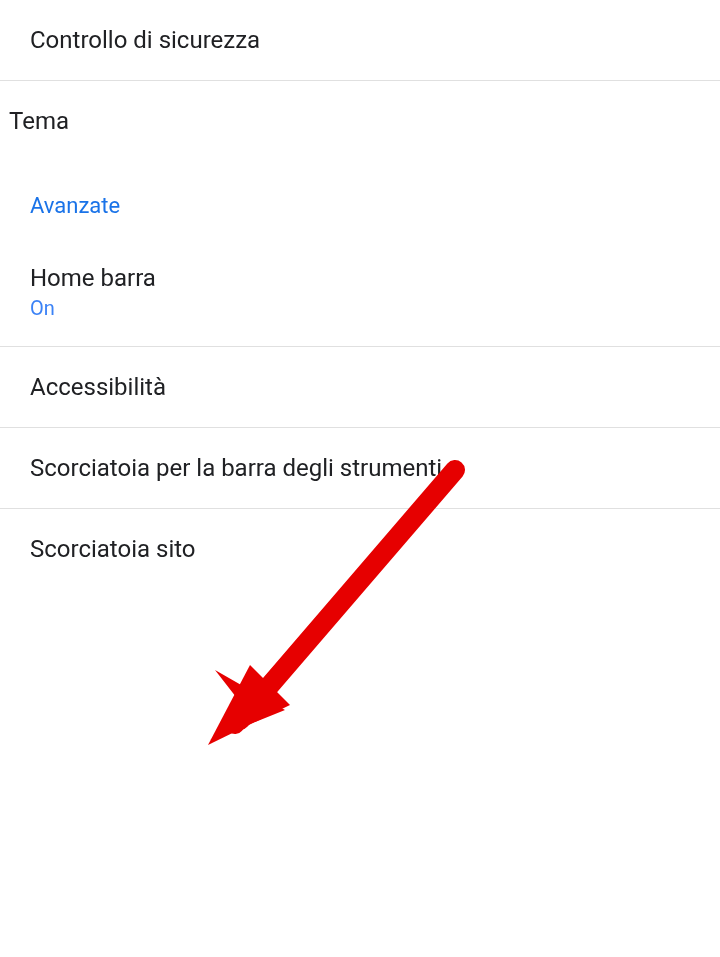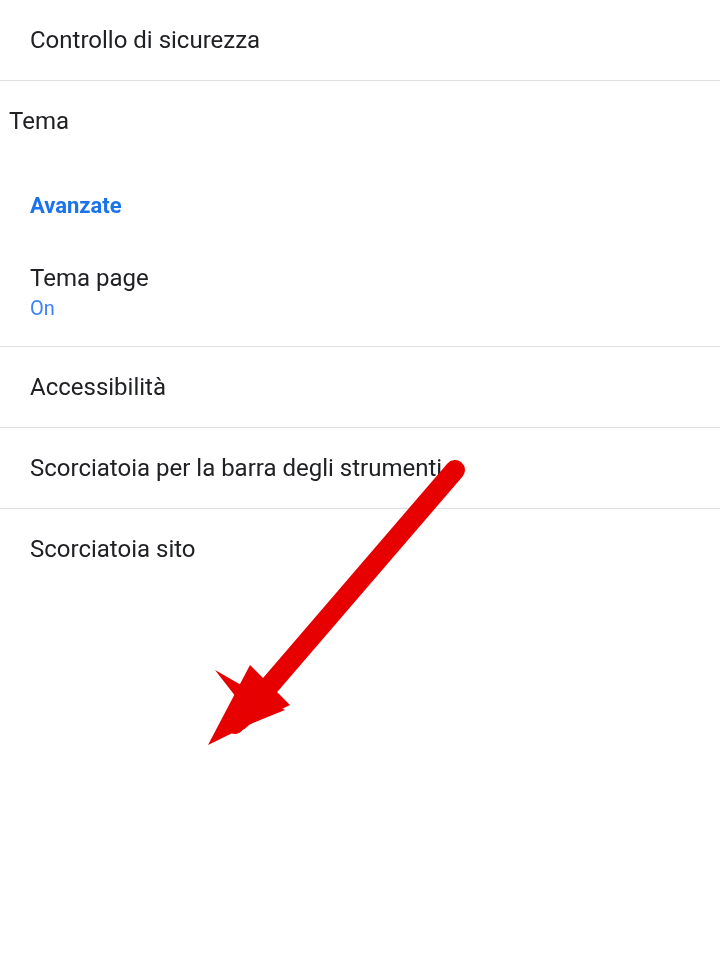--- a/index.html
+++ b/index.html
@@ -34,21 +34,21 @@
     }
     .item-subtitle {
       font-size: 20px;
       color: #3b82f6;
       margin-top: 4px;
     }
     .section-header {
       padding: 32px 30px 20px 30px;
       font-size: 22px;
       color: #1a73e8;
-      font-weight: 700;
+      font-weight: 400;
     }
     .no-border {
       border-bottom: none;
       padding-left: 9px;
     }
     .arrow-overlay {
       position: absolute;
       top: 455px;
       left: 200px;
       width: 280px;
@@ -63,21 +63,21 @@
   <div class="list-item">
     <div class="item-title">Controllo di sicurezza</div>
   </div>
   <div class="list-item no-border">
     <div class="item-title">Tema</div>
   </div>
 
   <div class="section-header">Avanzate</div>
 
   <div class="list-item">
-    <div class="item-title">Tema page</div>
+    <div class="item-title">Home barra</div>
     <div class="item-subtitle">On</div>
   </div>
   <div class="list-item">
     <div class="item-title">Accessibilità</div>
   </div>
   <div class="list-item">
     <div class="item-title">Scorciatoia per la barra degli strumenti</div>
   </div>
   <div class="list-item">
     <div class="item-title">Scorciatoia sito</div>

